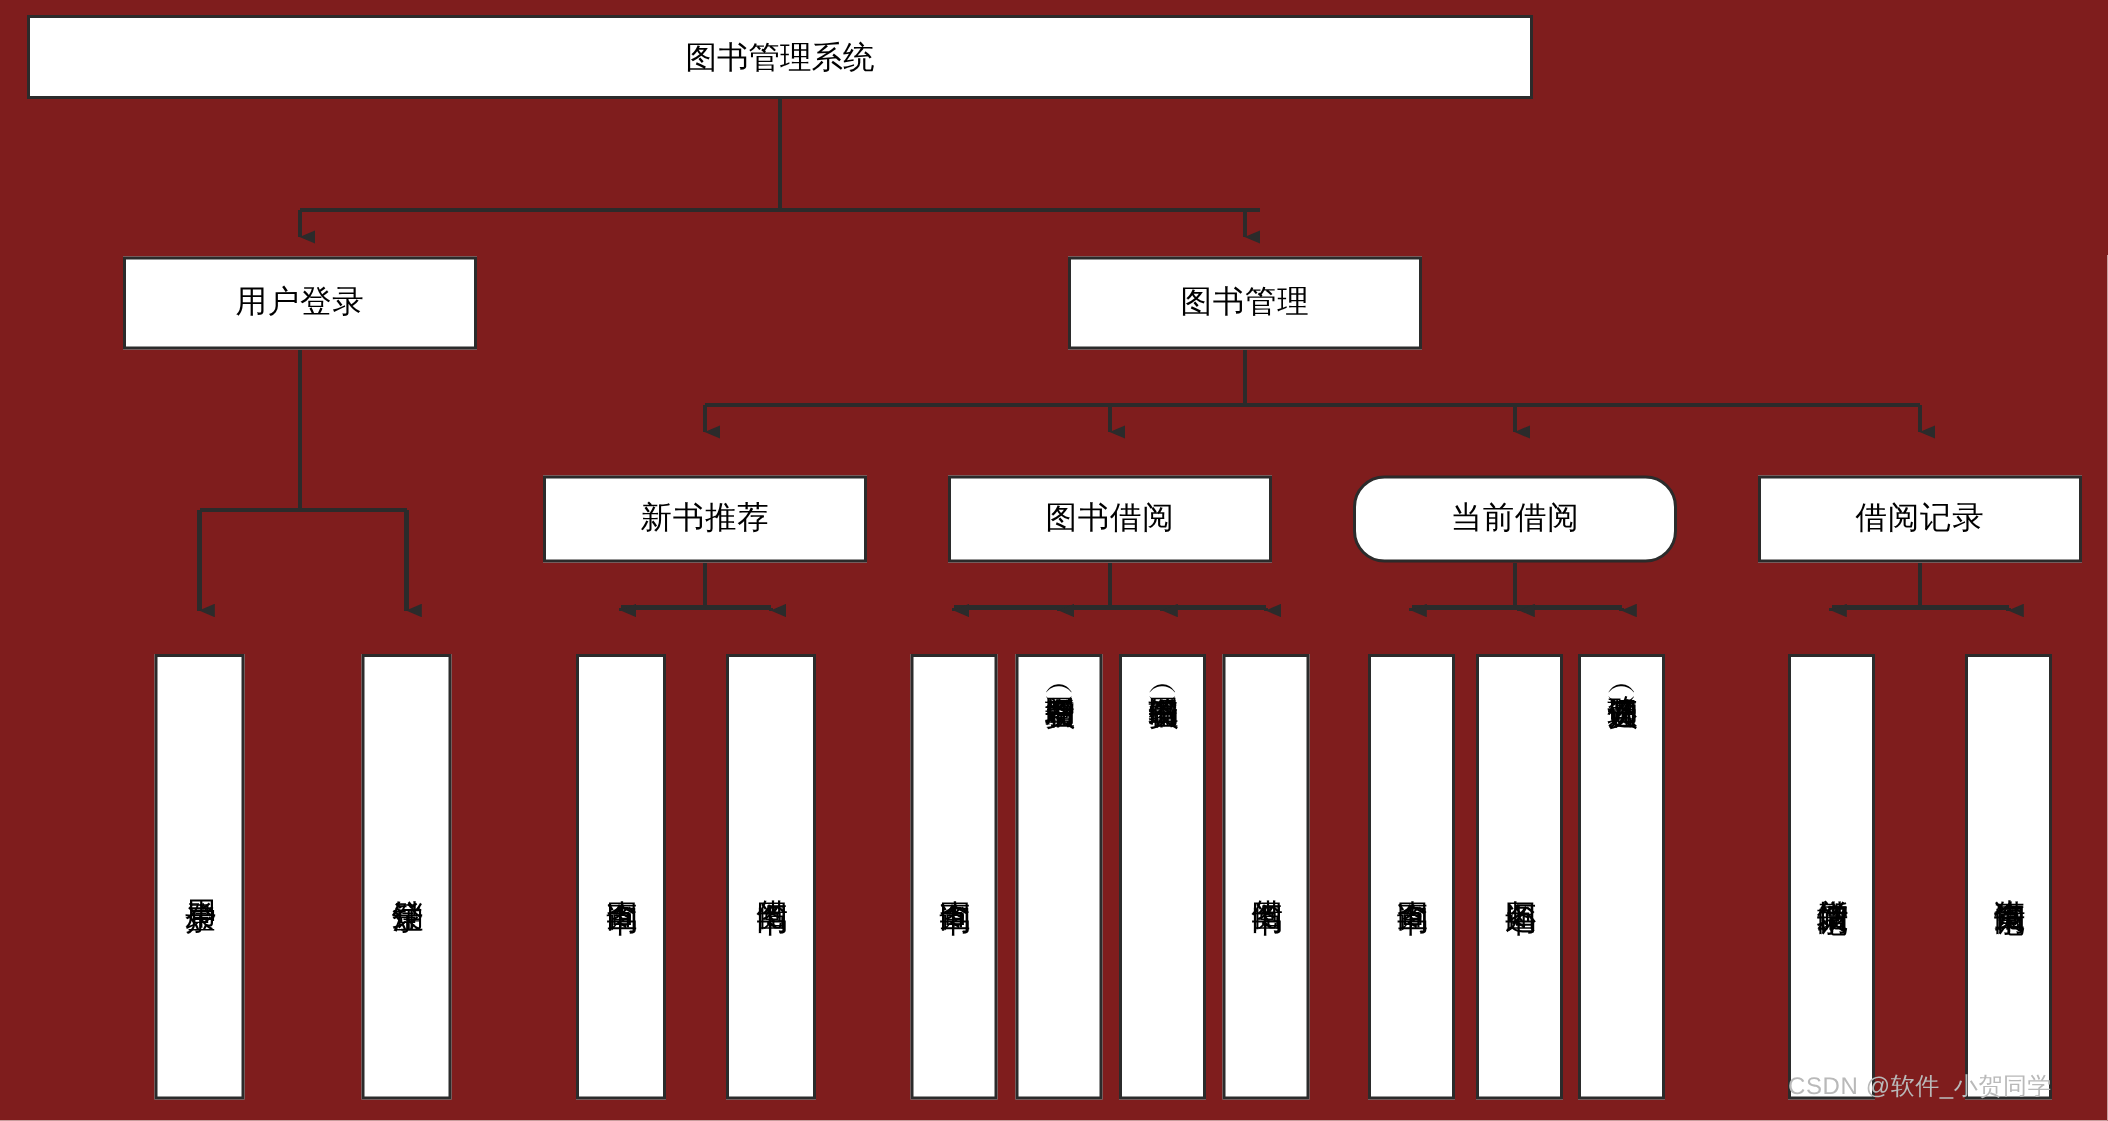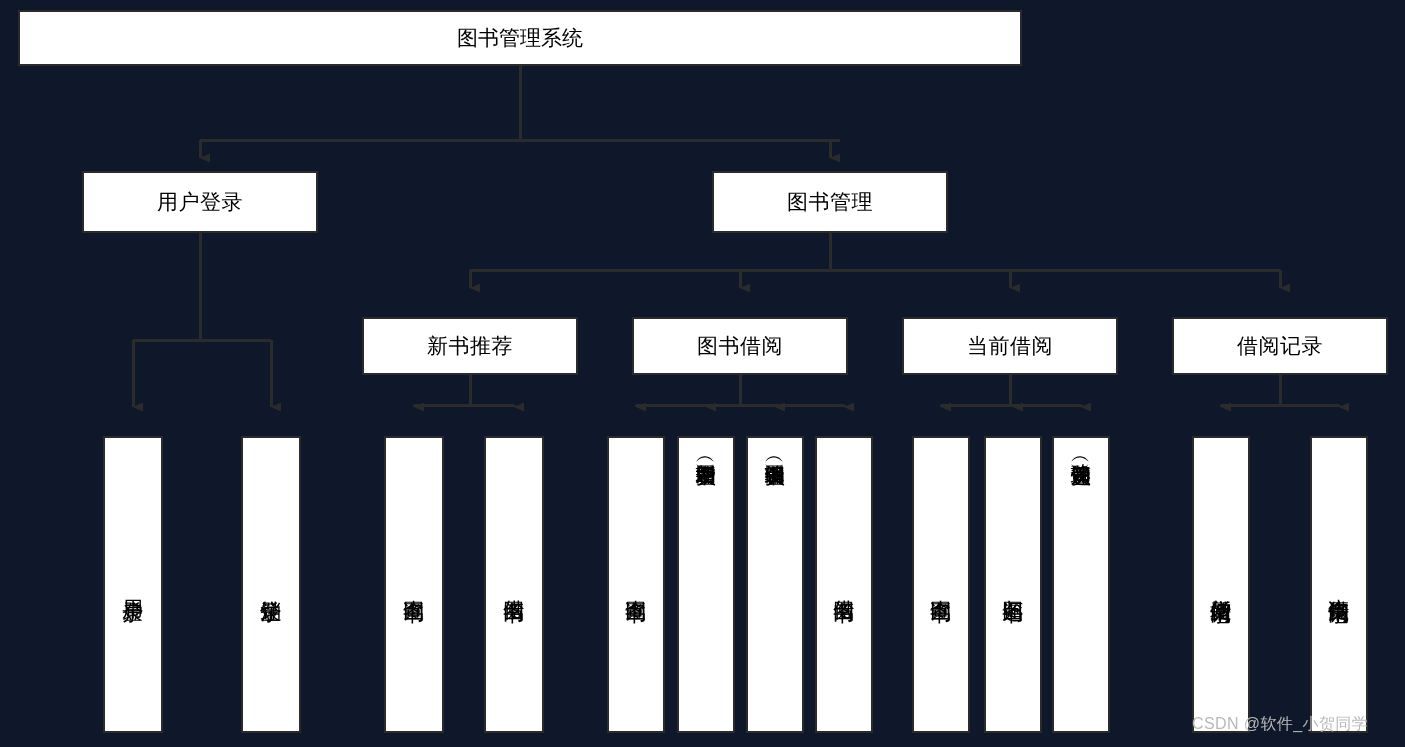--- a/index.html
+++ b/index.html
@@ -7,21 +7,21 @@
     padding: 0;
     background: #ffffff;
   }
   body {
     font-family: "Liberation Sans", "DejaVu Sans", sans-serif;
   }
   #stage {
     position: relative;
     width: 1405px;
     height: 747px;
-    background: #0f172a;
+    background: #7f1d1d;
     overflow: hidden;
   }
   #wires {
     position: absolute;
     left: 0;
     top: 0;
     width: 1405px;
     height: 747px;
     pointer-events: none;
   }
@@ -140,21 +140,21 @@
   <div class="node horiz" style="left:712px;top:171px;width:236px;height:62px;text-align:center;">
     <span>图书管理</span>
   </div>
 
   <div class="node horiz" style="left:362px;top:317px;width:216px;height:58px;">
     <span>新书推荐</span>
   </div>
   <div class="node horiz" style="left:632px;top:317px;width:216px;height:58px;">
     <span>图书借阅</span>
   </div>
-  <div class="node horiz" style="left:902px;top:317px;width:216px;height:58px;">
+  <div class="node horiz" style="left:902px;top:317px;width:216px;height:58px;border-radius:21px;">
     <span>当前借阅</span>
   </div>
   <div class="node horiz" style="left:1172px;top:317px;width:216px;height:58px;">
     <span>借阅记录</span>
   </div>
 
   <div class="node vert center" style="left:103px;top:436px;width:60px;height:297px;">
     <span class="vlabel">用户登录</span>
   </div>
   <div class="node vert center" style="left:241px;top:436px;width:60px;height:297px;">

